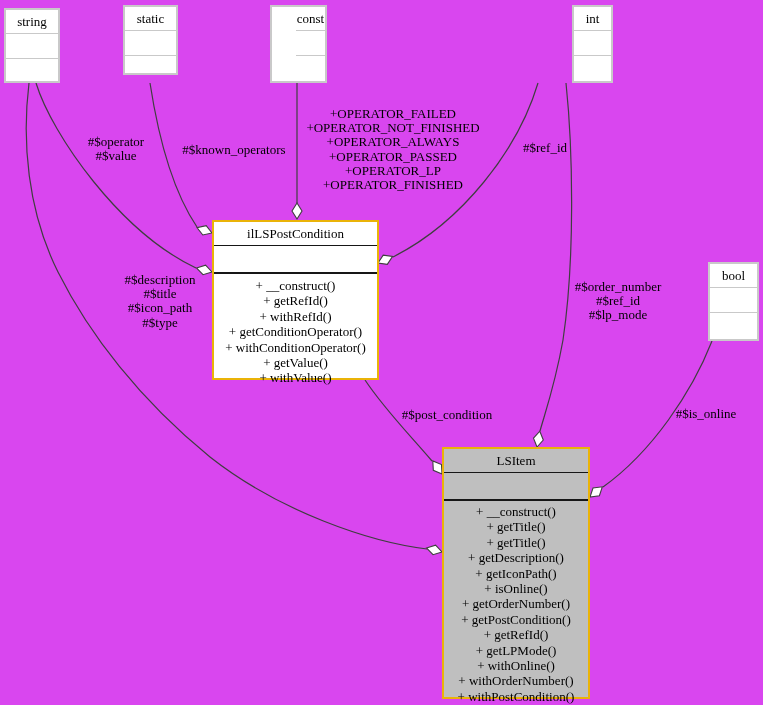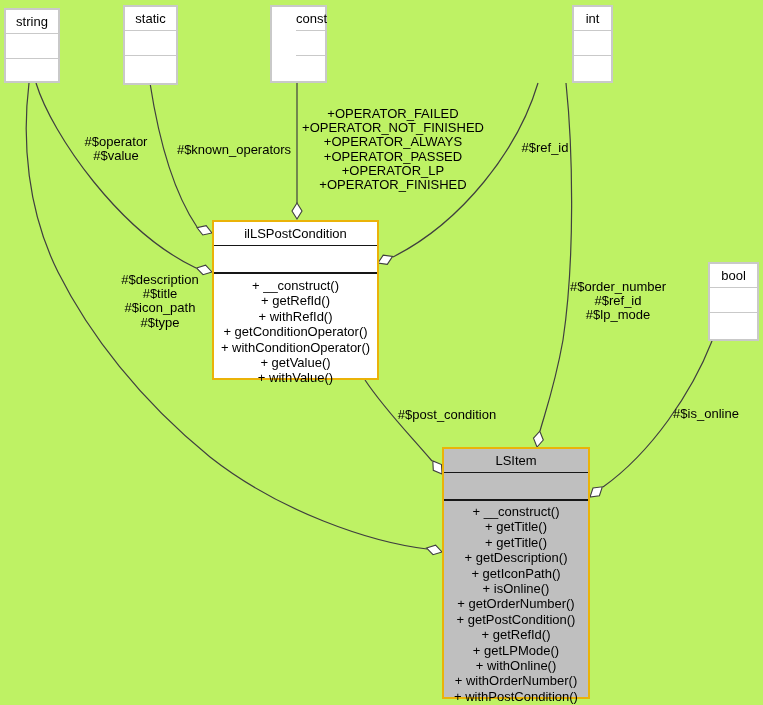--- a/index.html
+++ b/index.html
@@ -1,18 +1,18 @@
 <!DOCTYPE html>
 <html><head>
 <meta charset="utf-8">
 <style>
   html,body { margin:0; padding:0; background:#ffffff; }
   #canvas {
     position:relative; width:763px; height:705px; overflow:hidden;
-    background:#bef264; font-family:Liberation Sans, sans-serif; color:#000;
+    background:#d946ef; font-family:Liberation Serif, serif; color:#000;
   }
   #edges { position:absolute; left:0; top:0; }
 
   
   .prim {
     position:absolute; box-sizing:border-box; background:#fff;
     border:2px solid #c9c9c9; font-size:13px;
   }
   .prim .p-title { height:23px; line-height:23px; text-align:center; border-bottom:1px solid #c9c9c9; }
   .prim .p-empty1 { height:24px; border-bottom:1px solid #c9c9c9; }
@@ -59,21 +59,21 @@
       <polygon points="590,497 593,488 602.3,486.8 599.4,495.7"></polygon>
     </g>
   </svg>
 
   <div class="prim" style="left:4px; top:8px; width:56px; height:75px;">
     <div class="p-title">string</div>
     <div class="p-empty1"></div>
     <div class="p-empty2"></div>
   </div>
 
-  <div class="prim" style="left:123px; top:5px; width:55px; height:80px;">
+  <div class="prim" style="left:123px; top:5px; width:55px; height:70px;">
     <div class="p-title">static</div>
     <div class="p-empty1"></div>
     <div class="p-empty2"></div>
   </div>
 
   <div class="prim" style="left:270px; top:5px; width:57px; height:78px;padding-left:24px;">
     <div class="p-title">const</div>
     <div class="p-empty1"></div>
     <div class="p-empty2"></div>
   </div>

